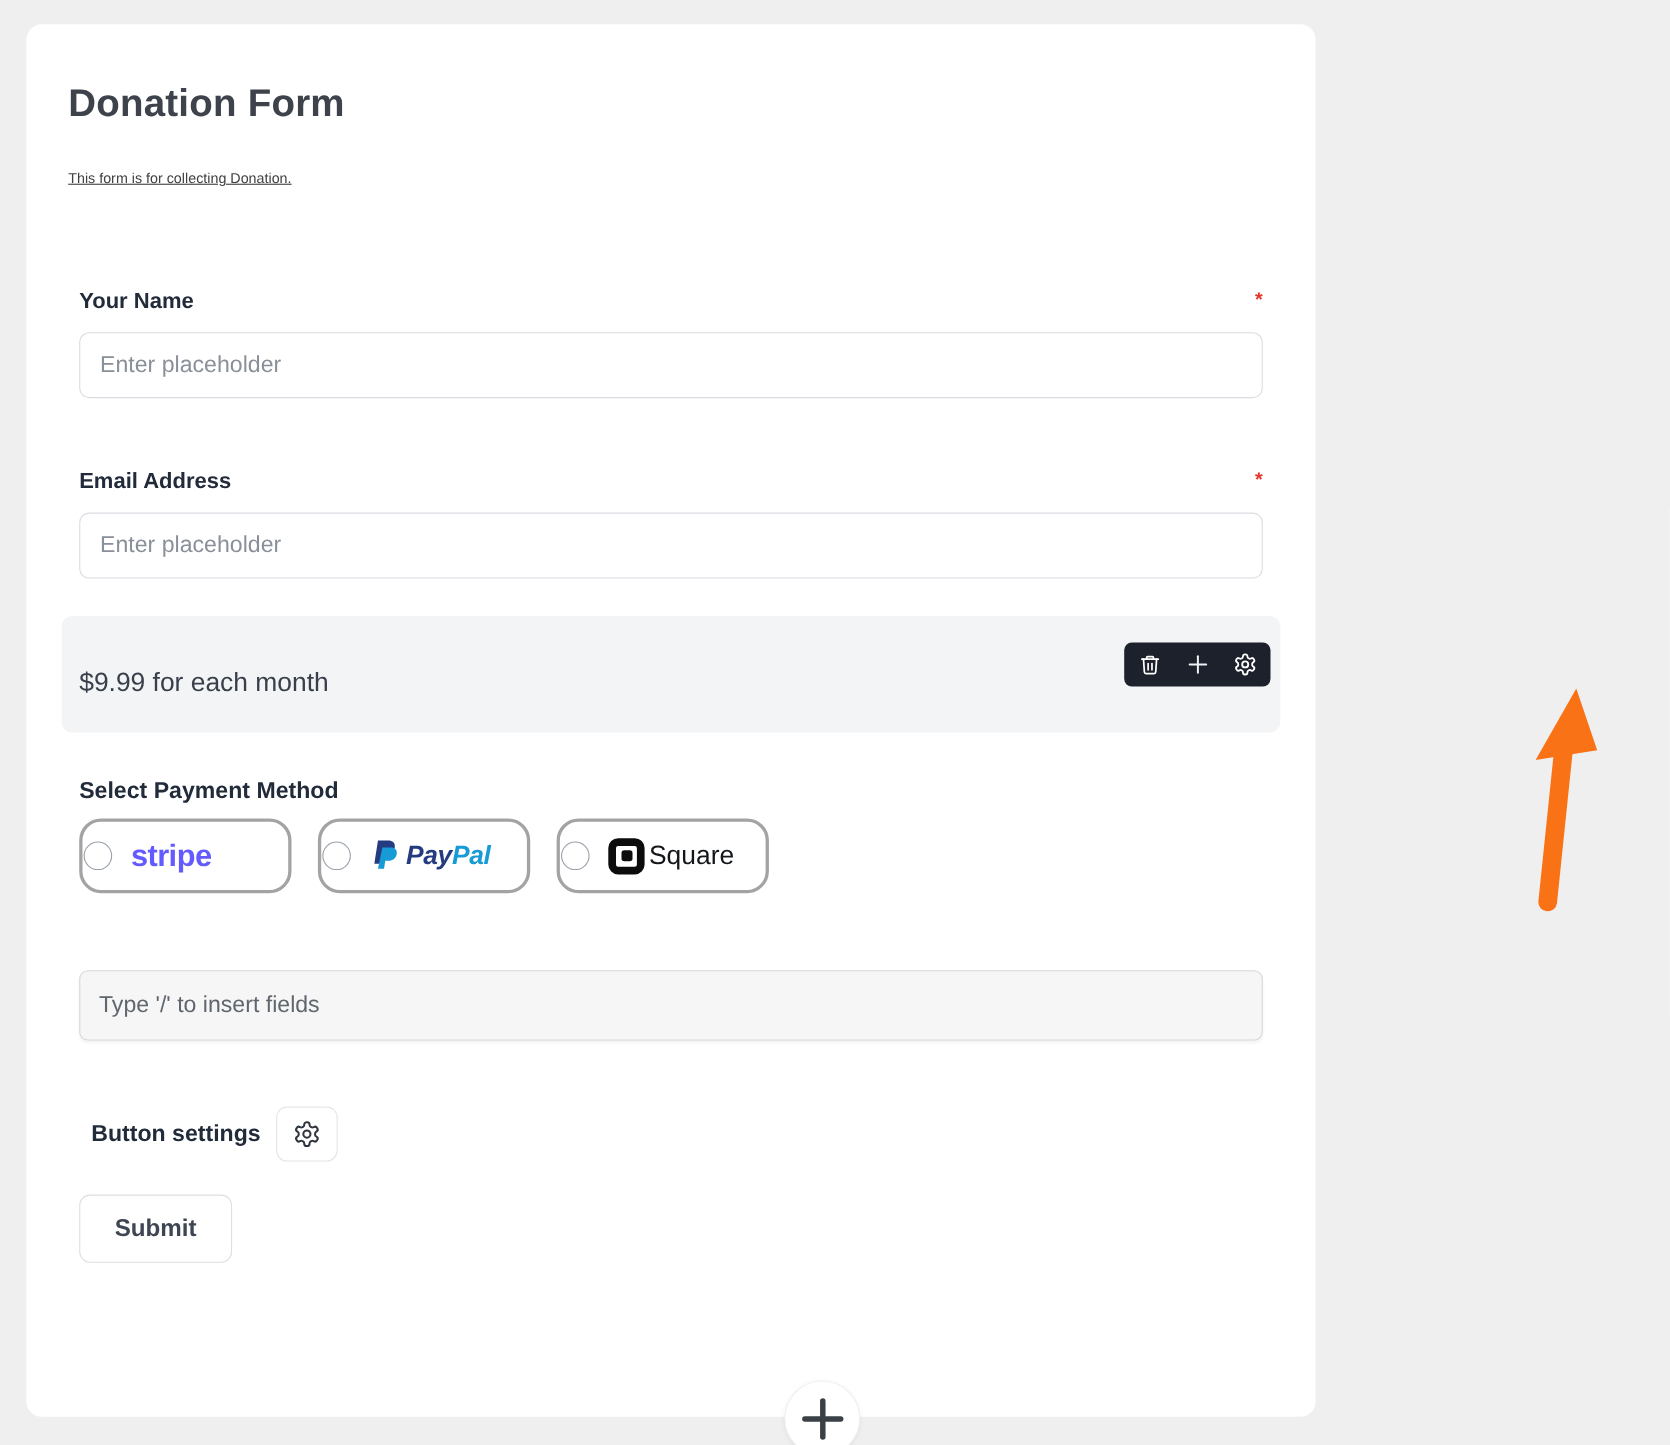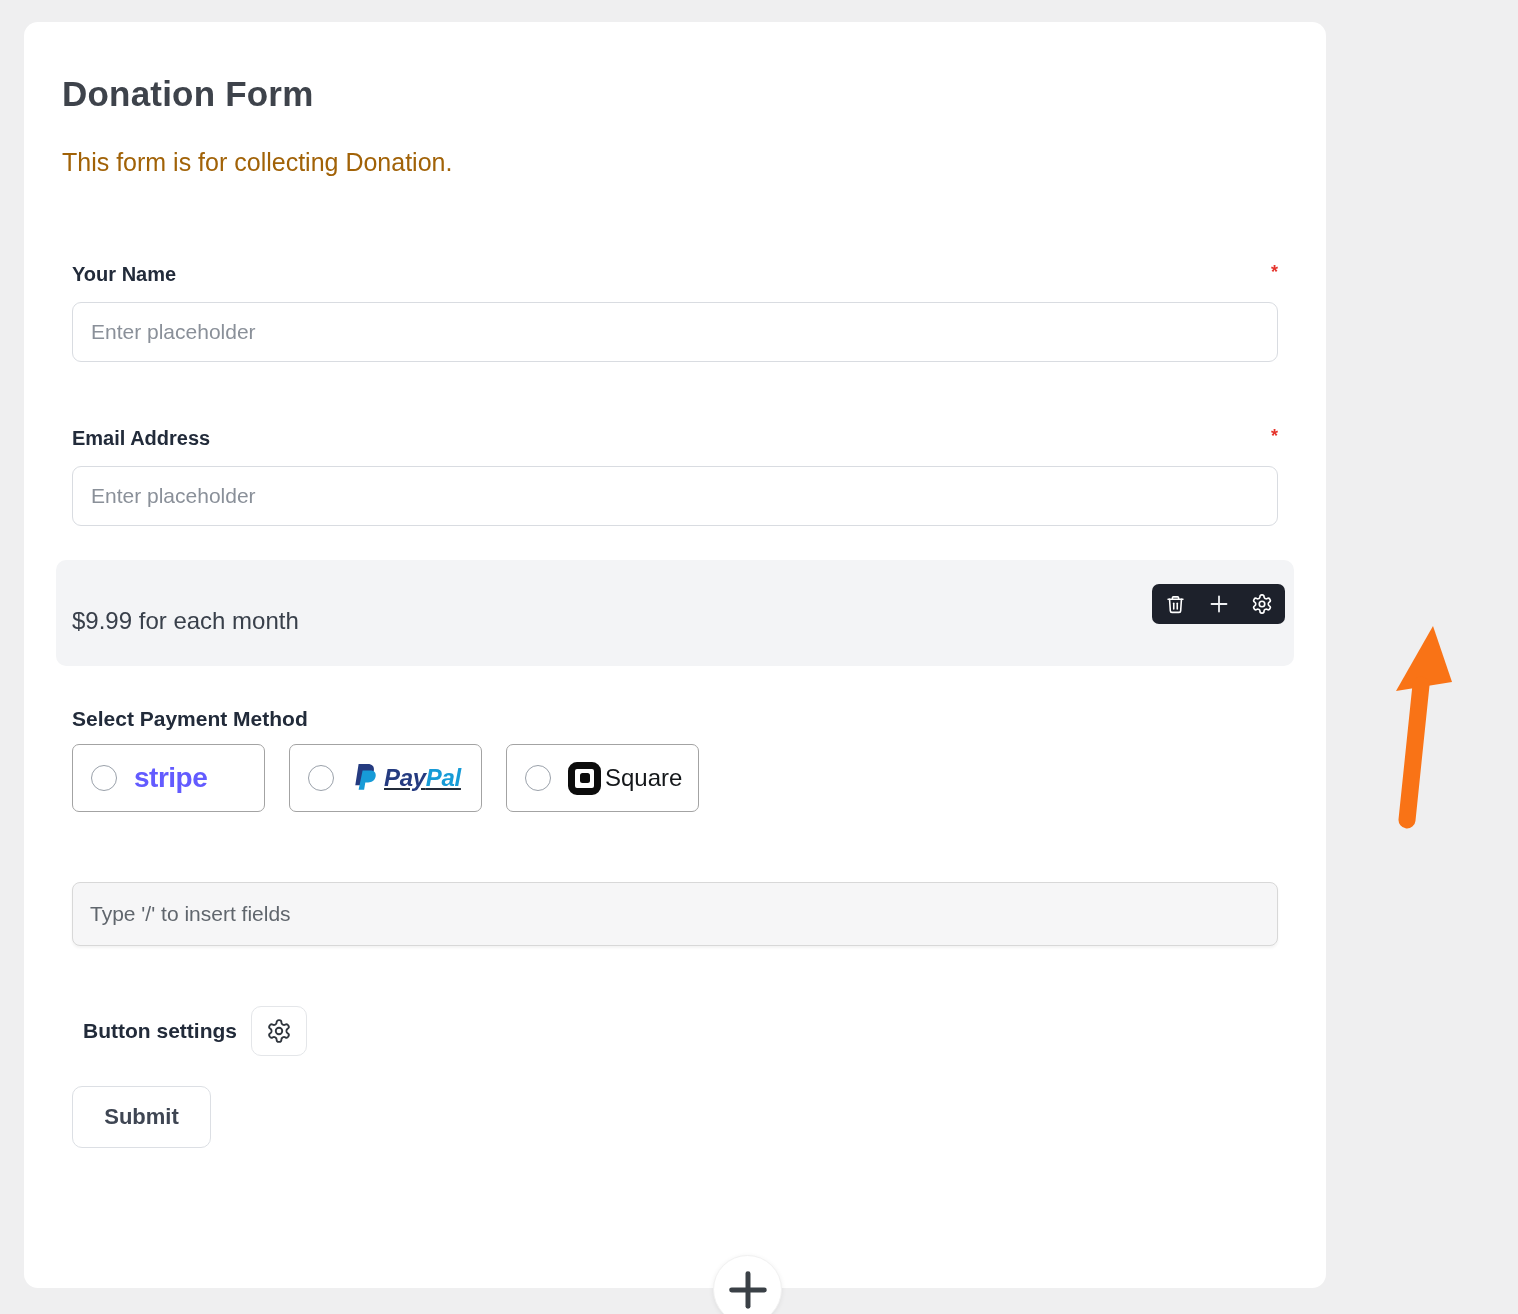--- a/index.html
+++ b/index.html
@@ -6,32 +6,32 @@
   html,body { margin:0; padding:0; }
   body {
     width:1518px; height:1314px;
     background:#efeff0;
     font-family:"Liberation Sans", sans-serif;
     position:relative; overflow:hidden;
     color:#222b3a;
   }
   .card {
     position:absolute; left:24px; top:22px;
-    width:1302px; height:1266px;
+    width:1172px; height:1266px;
     background:#ffffff; border-radius:14px;
     padding:0 32px;
   }
   .form-title {
     margin:52px 0 0 6px;
     font-size:35px; line-height:40px; font-weight:700;
     color:#3e434b; letter-spacing:.2px;
   }
   .form-desc {
     margin:36px 0 0 6px;
-    font-size:25px; line-height:24px; color:#a16207;
+    font-size:13px; line-height:24px; color:#404040;text-decoration:underline;
   }
   .field { margin:0 16px; }
   .field-first { margin-top:88px; }
   .field-next { margin-top:64px; }
   .field-head { display:flex; justify-content:space-between; align-items:flex-start; }
   .field-label { font-size:20px; line-height:24px; font-weight:700; color:#222b3a; }
   .required-mark { color:#e5342c; font-size:18px; font-weight:700; line-height:20px; }
   .text-input {
     display:block; margin-top:16px; width:100%; height:60px;
     border:1px solid #d9dce1; border-radius:9px;
@@ -57,27 +57,27 @@
     display:flex; align-items:center; justify-content:space-between;
     padding:0 11px;
   }
   .tb-btn { background:none; border:none; padding:0; margin:0; cursor:pointer;
     display:flex; align-items:center; justify-content:center; width:24px; height:24px; }
 
   .payment-label { margin:40px 16px 0; font-size:21px; line-height:26px; font-weight:700; color:#222b3a; }
   .payment-row { margin:12px 16px 0; display:flex; gap:24px; }
   .payment-card {
     width:193px; height:68px; background:#fff;
-    border:1px solid #a3a3a3; border-radius:7px;
-    display:flex; align-items:center; gap:17px; padding-left:18px;
+    border:3px solid #a3a3a3; border-radius:20px;
+    display:flex; align-items:center; gap:17px; padding-left:1px;
     cursor:pointer;
   }
   .radio { width:26px; height:26px; border-radius:50%; border:1.5px solid #9aa1aa; background:#fff; flex:none; }
   .stripe-word { font-size:28px; font-weight:700; color:#635bff; letter-spacing:-.5px; }
-  .pp-wrap { display:flex; align-items:center; gap:7px;text-decoration:underline; }
+  .pp-wrap { display:flex; align-items:center; gap:7px; }
   .pp-word { font-size:24px; font-weight:700; font-style:italic; letter-spacing:-.3px; }
   .pp-pay { color:#253b80; }
   .pp-pal { color:#179bd7; }
   .sq-wrap { display:flex; align-items:center; gap:4px; }
   .sq-mark { width:33px; height:33px; border:7px solid #0c0c0c; border-radius:9px; position:relative; flex:none; }
   .sq-mark::after { content:""; position:absolute; left:50%; top:50%; transform:translate(-50%,-50%);
     width:10px; height:10px; background:#0c0c0c; border-radius:2.5px; }
   .sq-word { font-size:24px; color:#14171a; font-weight:500; }
 
   .editor-block {

